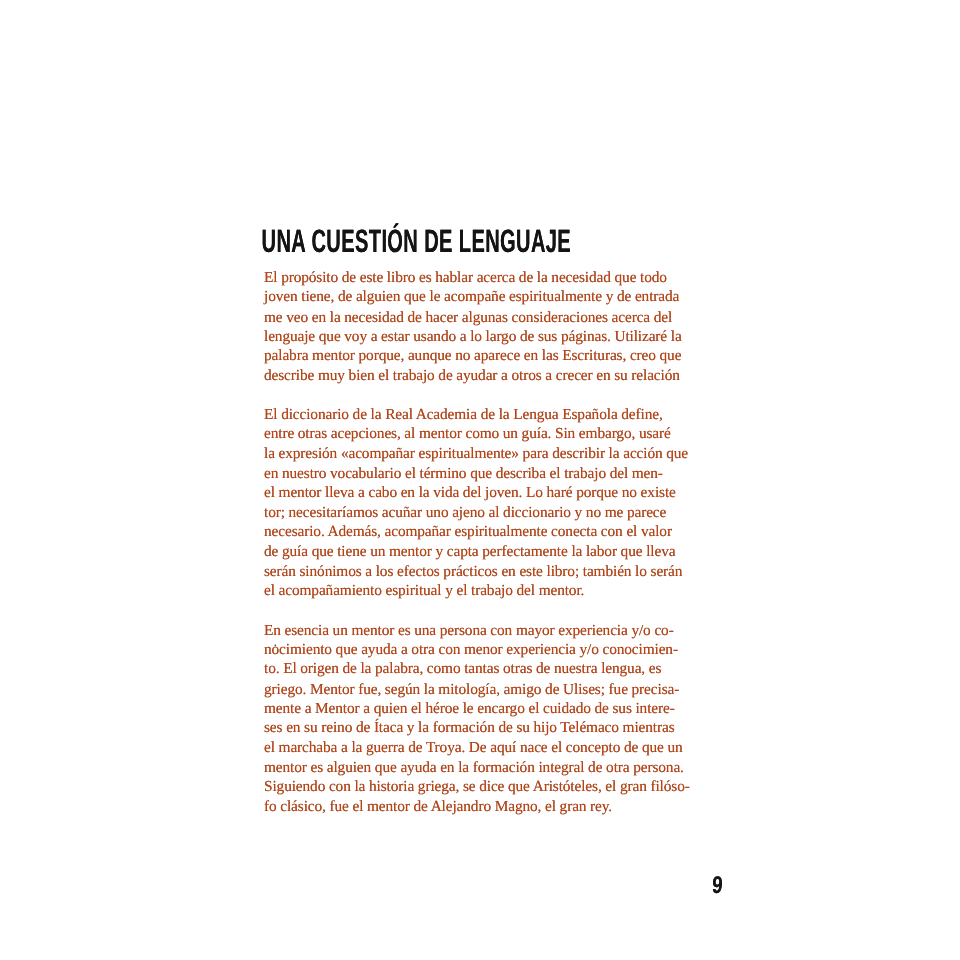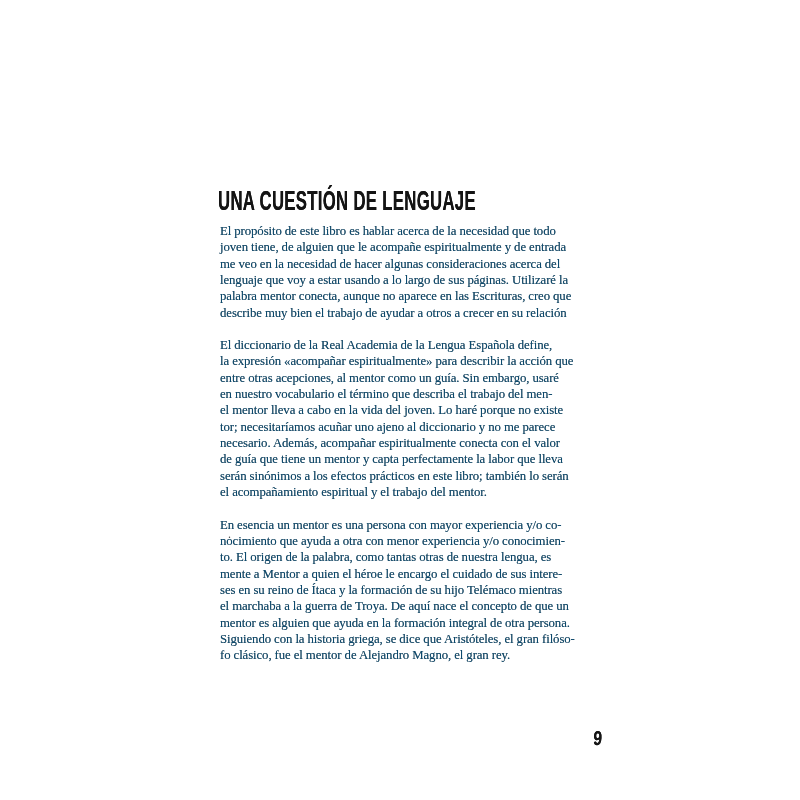--- a/index.html
+++ b/index.html
@@ -29,21 +29,21 @@
     transform: scaleX(0.62);
     transform-origin: left top;
     white-space: nowrap;
     text-shadow: 0 0 0.5px #141414;
   }
   .text-block {
     position: absolute;
     left: 220px;
     top: 223px;
     width: 371px;
-    color: #0c4a6e;
+    color: #c2410c;
   }
   .para {
     margin: 0 0 16px 0;
   }
   .line {
     font-size: 12.8px;
     line-height: 16.35px;
     letter-spacing: -0.1px;
     white-space: nowrap;
     text-shadow: 0 0 0.35px rgba(30,30,30,0.55);
@@ -74,39 +74,40 @@
 
 <div class="page">
   <h1 class="heading">UNA CUESTIÓN DE LENGUAJE</h1>
 
   <div class="text-block">
       <div class="para">
         <div class="line">El propósito de este libro es hablar acerca de la necesidad que todo</div>
         <div class="line">joven tiene, de alguien que le acompañe espiritualmente y de entrada</div>
         <div class="line">me veo en la necesidad de hacer algunas consideraciones acerca del</div>
         <div class="line">lenguaje que voy a estar usando a lo largo de sus páginas. Utilizaré la</div>
-        <div class="line">palabra mentor conecta, aunque no aparece en las Escrituras, creo que</div>
+        <div class="line">palabra mentor porque, aunque no aparece en las Escrituras, creo que</div>
         <div class="line">describe muy bien el trabajo de ayudar a otros a crecer en su relación</div>
       </div>
       <div class="para">
         <div class="line">El diccionario de la Real Academia de la Lengua Española define,</div>
+        <div class="line">entre otras acepciones, al mentor como un guía. Sin embargo, usaré</div>
         <div class="line">la expresión «acompañar espiritualmente» para describir la acción que</div>
-        <div class="line">entre otras acepciones, al mentor como un guía. Sin embargo, usaré</div>
         <div class="line">en nuestro vocabulario el término que describa el trabajo del men-</div>
         <div class="line">el mentor lleva a cabo en la vida del joven. Lo haré porque no existe</div>
         <div class="line">tor; necesitaríamos acuñar uno ajeno al diccionario y no me parece</div>
         <div class="line">necesario. Además, acompañar espiritualmente conecta con el valor</div>
         <div class="line">de guía que tiene un mentor y capta perfectamente la labor que lleva</div>
         <div class="line">serán sinónimos a los efectos prácticos en este libro; también lo serán</div>
         <div class="line">el acompañamiento espiritual y el trabajo del mentor.</div>
       </div>
       <div class="para">
         <div class="line">En esencia un mentor es una persona con mayor experiencia y/o co-</div>
         <div class="line">nocimiento que ayuda a otra con menor experiencia y/o conocimien-</div>
         <div class="line">to. El origen de la palabra, como tantas otras de nuestra lengua, es</div>
+        <div class="line">griego. Mentor fue, según la mitología, amigo de Ulises; fue precisa-</div>
         <div class="line">mente a Mentor a quien el héroe le encargo el cuidado de sus intere-</div>
         <div class="line">ses en su reino de Ítaca y la formación de su hijo Telémaco mientras</div>
         <div class="line">el marchaba a la guerra de Troya. De aquí nace el concepto de que un</div>
         <div class="line">mentor es alguien que ayuda en la formación integral de otra persona.</div>
         <div class="line">Siguiendo con la historia griega, se dice que Aristóteles, el gran filóso-</div>
         <div class="line">fo clásico, fue el mentor de Alejandro Magno, el gran rey.</div>
       </div>
     </div>
 
   <div class="stray">.</div>

